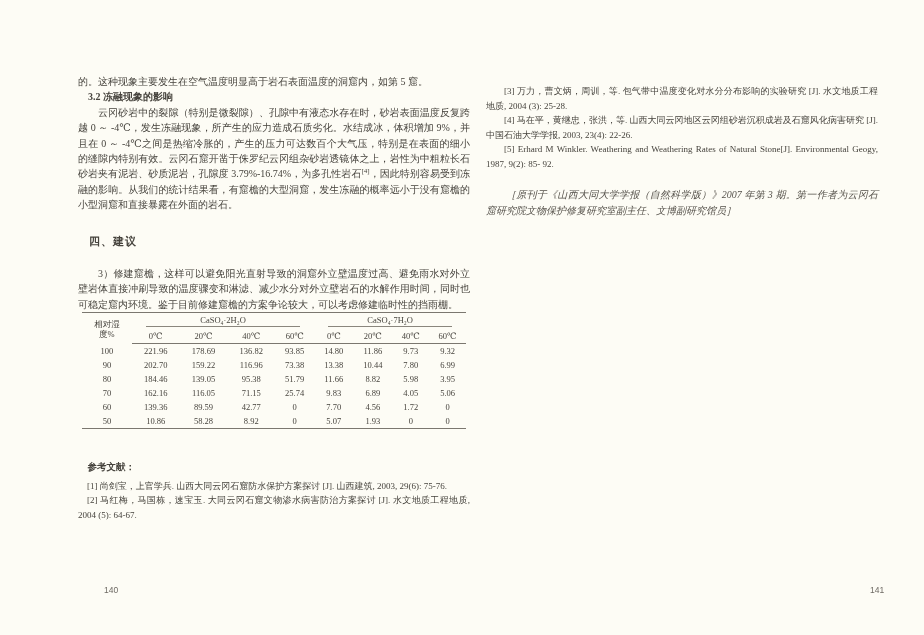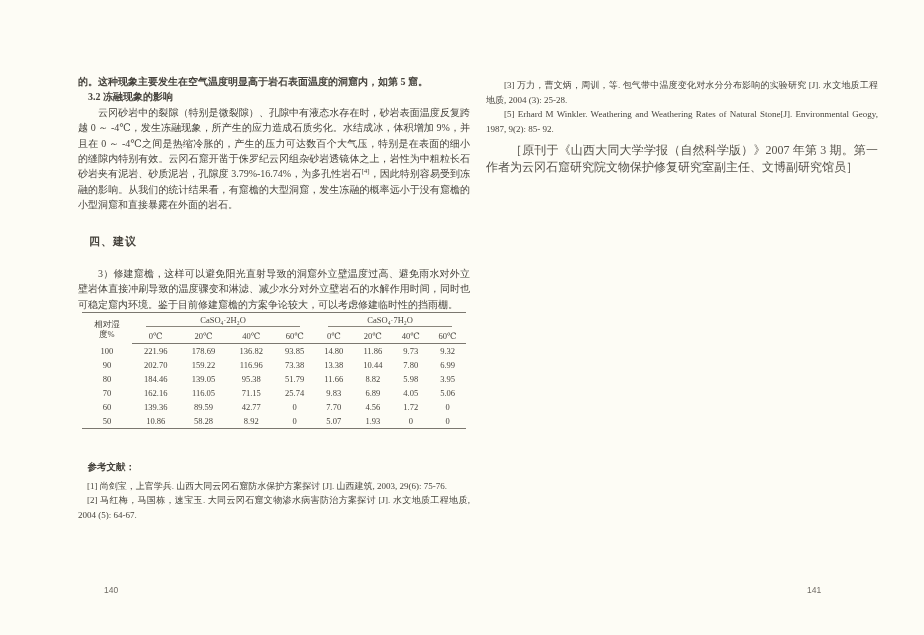--- a/index.html
+++ b/index.html
@@ -12,24 +12,24 @@
     color:#46433d;
     overflow:hidden;
   }
   .col{
     position:absolute;
     text-align:justify;
     font-size:10px;
     line-height:15.4px;
   }
   #left-col{left:78px;top:74px;width:392px;}
-  #right-col{left:486px;top:78px;width:392px;}
+  #right-col{left:486px;top:84px;width:392px;}
   p{margin:0;}
   .body-para{text-indent:2em;}
-  .no-indent{text-indent:0;font-weight:bold;}
+  .no-indent{text-indent:0;}
   .sec-sub-heading{font-weight:bold;text-indent:1em;}
   .sec-heading{
     font-weight:bold;font-size:11px;text-indent:1em;
     margin-top:21px;margin-bottom:17px;letter-spacing:1px;
   }
   sup{font-size:7px;line-height:0;}
   
   .tbl-caption{
     font-weight:bold;font-size:8.5px;line-height:12px;
     margin-top:7px;margin-bottom:4px;text-indent:1em;text-align:left;
@@ -44,30 +44,30 @@
   table.tbl th{font-weight:normal;margin-top:8px;}
   table.tbl th,table.tbl td{text-align:center;padding:2px 0;}
   th.rh-head{width:13%;font-size:8.5px;}
   tr.temps-row th{border-bottom:1px solid #7b776f;}
   .grpline{display:block;border-bottom:1px solid #8a867d;margin:0 14px;padding-bottom:1px;}
   
   .refs-heading{font-weight:bold;font-size:9.5px;margin-top:31px;margin-bottom:3px;text-indent:1em;}
   .ref-item{font-size:9px;line-height:14.6px;text-indent:1em;}
   .ref-item-r{font-size:9px;line-height:14.6px;text-indent:2em;}
   .reprint-note{
-    margin-top:6px;font-size:12px;line-height:16.5px;
+    margin-top:15px;font-style:italic;font-size:10px;line-height:16.5px;
     color:#55514a;text-indent:2em;
   }
   .page-number{
     position:absolute;top:585px;
     font-size:8.5px;color:#6e6a64;
     font-family:"Liberation Sans","DejaVu Sans",sans-serif;
   }
   #pn-left{left:67px;margin-left:37px;}
-  #pn-right{left:807px;}
+  #pn-right{left:870px;}
 </style>
 </head>
 <body>
 
 <div id="canvas">
 
   <div id="left-col" class="col">
     <p class="body-para no-indent">的。这种现象主要发生在空气温度明显高于岩石表面温度的洞窟内，如第 5 窟。</p>
 
     <p class="sec-sub-heading">3.2 冻融现象的影响</p>
@@ -177,20 +177,21 @@
     <p class="refs-heading">参考文献：</p>
     <div>
         <p class="ref-item">[1] 尚剑宝，上官学兵. 山西大同云冈石窟防水保护方案探讨 [J]. 山西建筑, 2003, 29(6): 75-76.</p>
         <p class="ref-item">[2] 马红梅，马国栋，速宝玉. 大同云冈石窟文物渗水病害防治方案探讨 [J]. 水文地质工程地质, 2004 (5): 64-67.</p>
       </div>
   </div>
 
   <div id="right-col" class="col">
     <div>
         <p class="ref-item-r">[3] 万力，曹文炳，周训，等. 包气带中温度变化对水分分布影响的实验研究 [J]. 水文地质工程地质, 2004 (3): 25-28.</p>
+        <p class="ref-item-r">[4] 马在平，黄继忠，张洪，等. 山西大同云冈地区云冈组砂岩沉积成岩及石窟风化病害研究 [J]. 中国石油大学学报, 2003, 23(4): 22-26.</p>
         <p class="ref-item-r">[5] Erhard M Winkler. Weathering and Weathering Rates of Natural Stone[J]. Environmental Geogy, 1987, 9(2): 85- 92.</p>
       </div>
 
     <p class="reprint-note">［原刊于《山西大同大学学报（自然科学版）》2007 年第 3 期。第一作者为云冈石窟研究院文物保护修复研究室副主任、文博副研究馆员］</p>
   </div>
 
   <div id="pn-left" class="page-number">140</div>
   <div id="pn-right" class="page-number">141</div>
 </div>
 

